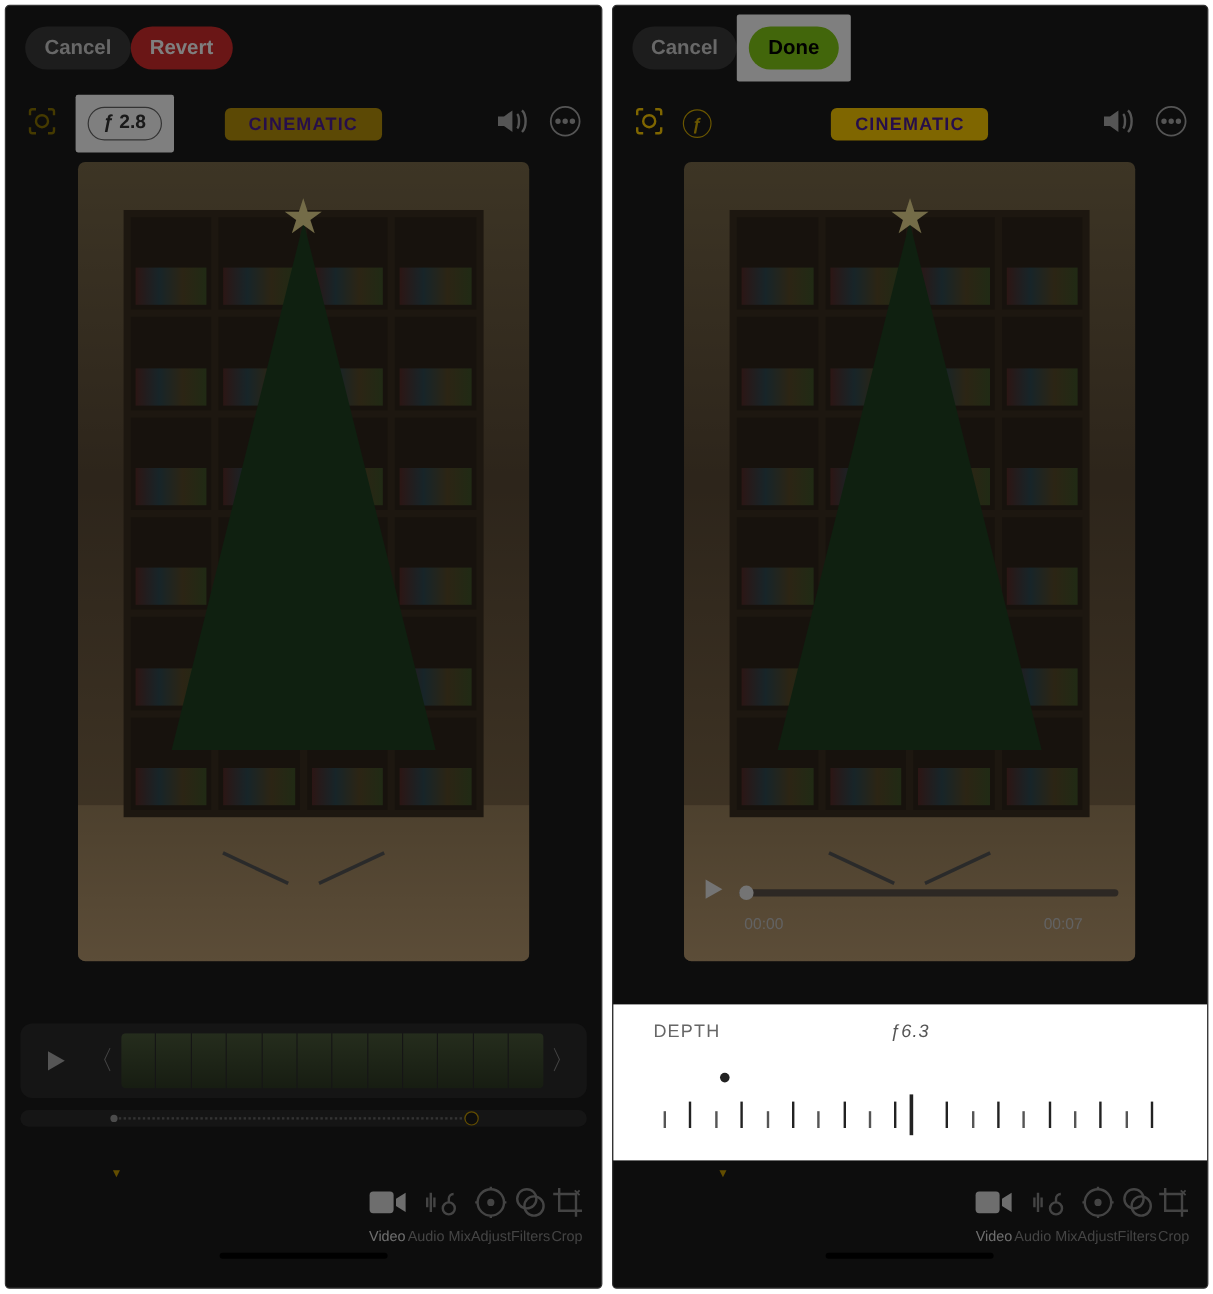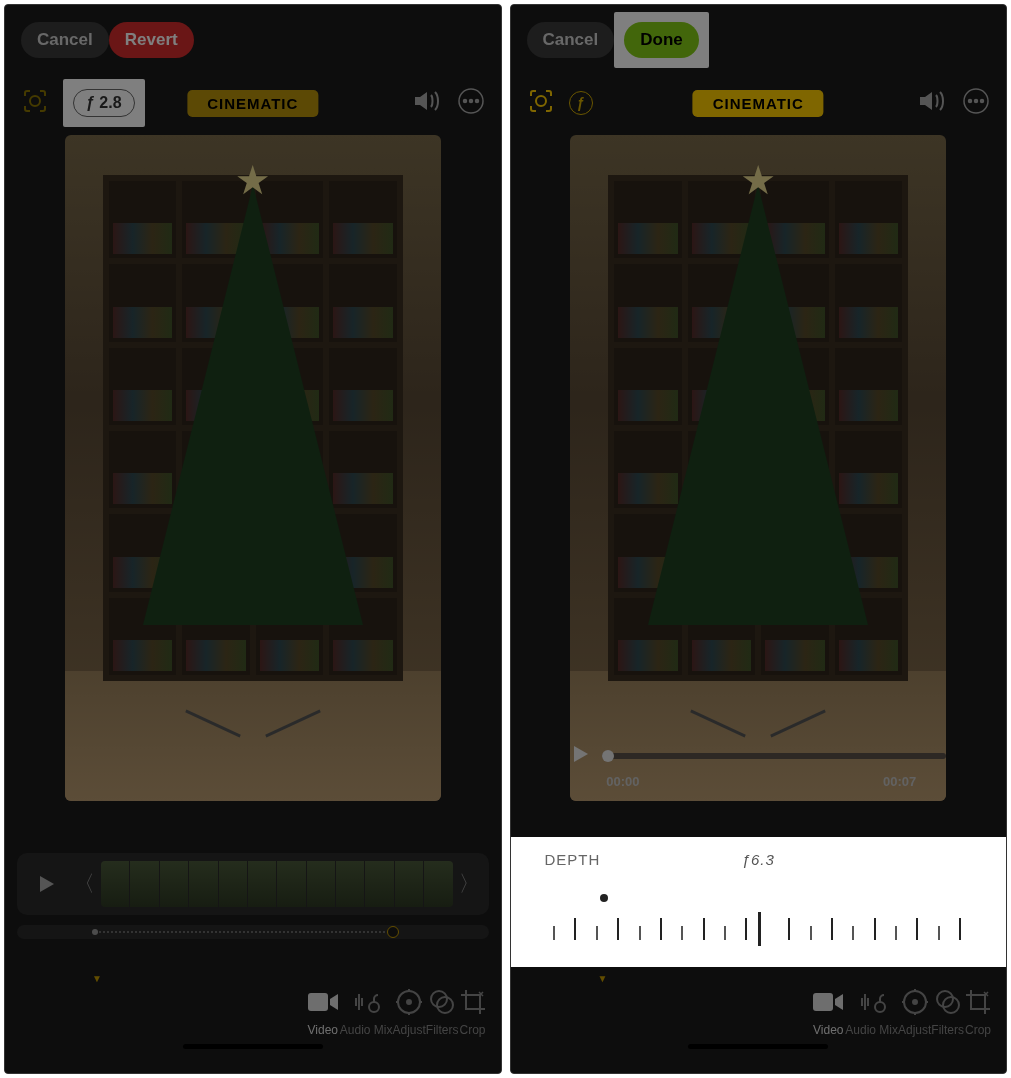--- a/index.html
+++ b/index.html
@@ -74,21 +74,21 @@
     display: flex;
     align-items: center;
     gap: 4px;
     background: #fff;
   }
   .cinematic-badge {
     position: absolute;
     left: 50%;
     transform: translateX(-50%);
     background: #b8920a;
-    color: #000000;
+    color: #4c1d95;
     font-weight: 700;
     font-size: 15px;
     letter-spacing: 1px;
     padding: 5px 20px;
     border-radius: 5px;
   }
   .cinematic-bright { background: #ffcc00; }
   .action-right {
     margin-left: auto;
     display: flex;
@@ -168,24 +168,23 @@
   .tree-stand::before { left: -10px; transform: rotate(25deg); }
   .tree-stand::after { right: -10px; transform: rotate(-25deg); }
   .floor {
     position: absolute;
     left: 0; right: 0; bottom: 0;
     height: 130px;
     background: linear-gradient(180deg, #9a815c 0%, #b89a70 100%);
   }
   .playback-overlay {
     position: absolute;
-    bottom: 4px; left: 0; right: 0;
-    padding: 10px 0 8px;
+    bottom: 16px; left: 0; right: 0;
+    padding: 10px 14px 8px;
     z-index: 6;
-    font-weight: bold;
   }
   .play-row { display: flex; align-items: center; gap: 12px; }
   .play-tri { color: #e8e8e8; }
   .progress {
     flex: 1; height: 6px; border-radius: 3px;
     background: #5a5048;
     position: relative;
   }
   .progress::before {
     content: "";

